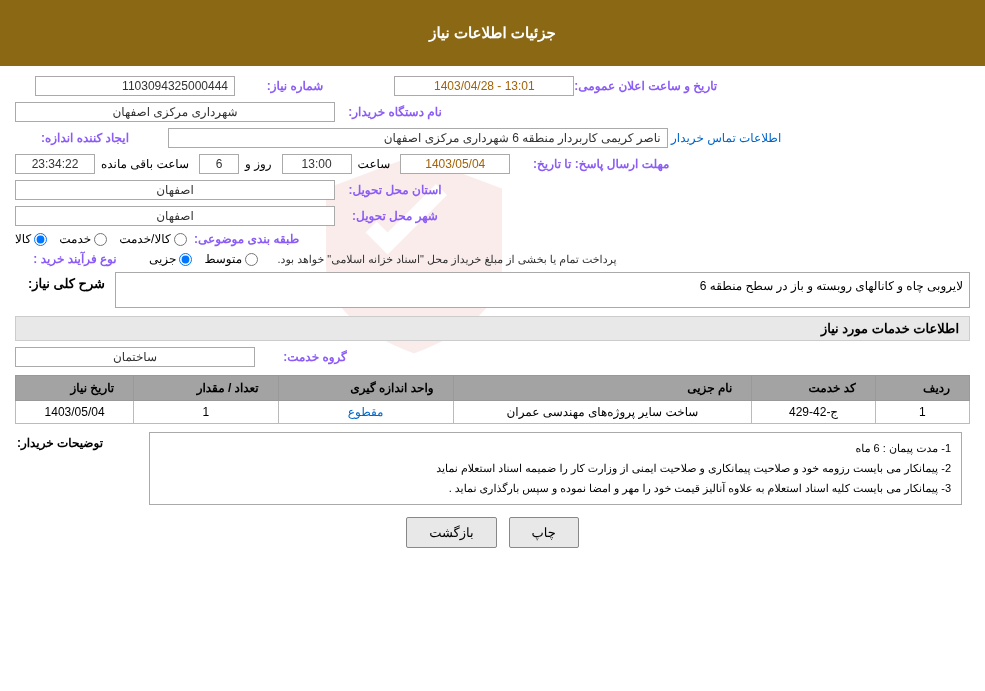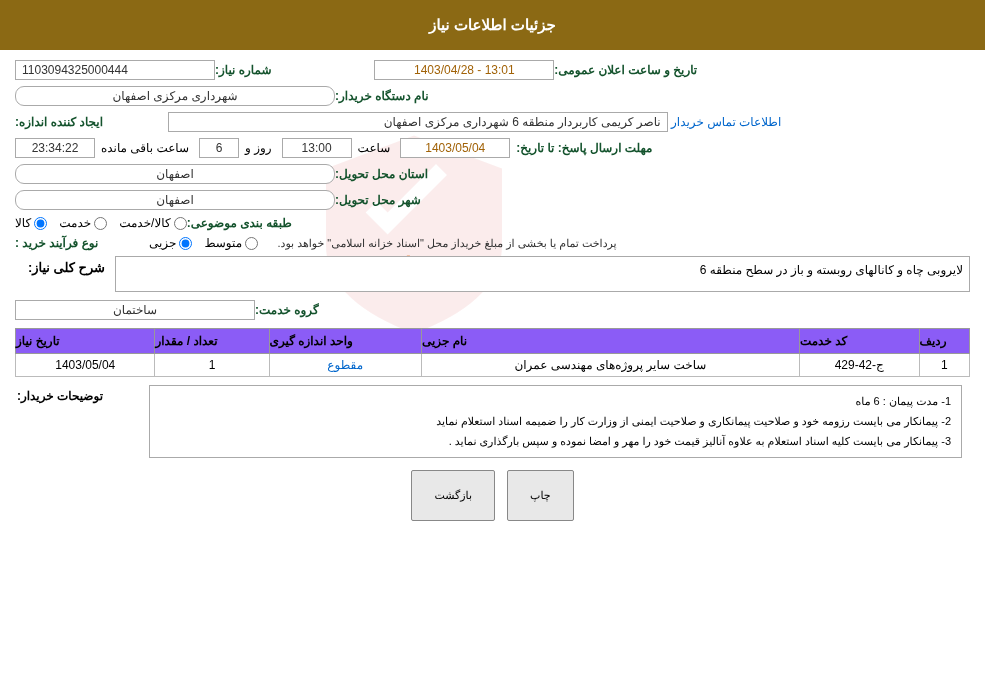--- a/index.html
+++ b/index.html
@@ -12,53 +12,52 @@
     .page-wrapper {
       width: 985px;
       min-height: 691px;
       background: #fff;
       margin: 0 auto;
     }
     .header-bar {
       background: #8B6914;
       color: #fff;
       text-align: center;
-      padding: 16px 10px;
+      padding: 24px 10px;
       font-size: 15px;
       font-weight: bold;
     }
     .content-area {
       padding: 10px 15px;
     }
     .row {
       display: flex;
       align-items: center;
       margin-bottom: 6px;
       justify-content: flex-end;
     }
     .row:last-child { margin-bottom: 0; }
     .label {
-      color: #14532d;
+      color: #8b5cf6;
       font-weight: bold;
       white-space: nowrap;
       margin-right: 6px;
       min-width: 120px;
-      text-align: left;
+      text-align: center;
     }
     .value-box {
       border: 1px solid #aaa;
       padding: 2px 6px;
       min-width: 180px;
       background: #fff;
       text-align: right;
       color: #333;
     }
     .wide-value {
       min-width: 320px;
-      border-radius: 9px;
     }
     .full-value {
       min-width: 500px;
     }
     .date-value {
       min-width: 180px;
       color: #a16207;
       direction: ltr;
       text-align: center;
     }
@@ -119,42 +118,42 @@
     }
     .table-container {
       margin: 8px 0;
     }
     table {
       width: 100%;
       border-collapse: collapse;
       font-size: 12px;
     }
     th {
-      background: #8b5cf6;
+      background: #a3a3a3;
       border: 1px solid #999;
-      padding: 5px 0;
-      text-align: left;
+      padding: 5px 19px;
+      text-align: right;
       font-weight: bold;
     }
     td {
       border: 1px solid #bbb;
       padding: 4px 8px;
       text-align: center;
     }
     td.blue-text { color: #0066cc; }
     .button-row {
       display: flex;
       justify-content: center;
       gap: 12px;
       margin-top: 12px;
       margin-bottom: 8px;
     }
     .btn {
-      padding: 18px 22px;
-      font-size: 11px;
+      padding: 7px 22px;
+      font-size: 13px;
       cursor: pointer;
       border: 1px solid #888;
       background: #e8e8e8;
       border-radius: 2px;
     }
     .notes-box {
       border: 1px solid #aaa;
       padding: 6px 10px;
       background: #fff;
       font-size: 11px;
@@ -195,21 +194,21 @@
       <div style="position:absolute; left:38%; top:41%; color:#e87020; font-size:22px; font-weight:bold; opacity:0.35; font-style:italic;">Col</div>
     </div>
 
     <div style="position:relative; z-index:1;">
 
     <div class="row">
       <span class="label">تاریخ و ساعت اعلان عمومی:</span>
       <span class="value-box date-value">1403/04/28 - 13:01</span>
       &nbsp;&nbsp;&nbsp;&nbsp;&nbsp;&nbsp;&nbsp;&nbsp;&nbsp;&nbsp;
       <span class="label">شماره نیاز:</span>
-      <span class="value-box" style="min-width:200px; direction:ltr; text-align:left;">1103094325000444</span>
+      <span class="value-box" style="min-width:200px; direction:ltr; text-align:right;margin-left:20px;">1103094325000444</span>
     </div>
 
     <div class="row">
       <span class="label">نام دستگاه خریدار:</span>
       <span class="value-box wide-value" style="color:#333; min-width:320px; text-align:center;">شهرداری مرکزی اصفهان</span>
     </div>
 
     <div class="row">
       <a class="link-text">اطلاعات تماس خریدار</a>
       &nbsp;
@@ -273,20 +272,21 @@
       <span class="label">نوع فرآیند خرید :</span>
     </div>
 
     <div style="display:flex; align-items:flex-start; margin-bottom:8px; justify-content:flex-end;">
       <div style="flex:1; ">
         <div class="textarea-box" style="min-height:36px; line-height:1.6;">لایروبی چاه و کانالهای روبسته و باز در سطح منطقه 6</div>
       </div>
       <span class="section-title" style="min-width:100px; background:transparent; border:none; font-weight:bold; padding-top:4px;">شرح کلی نیاز:</span>
     </div>
 
+    <div class="divider-title">اطلاعات خدمات مورد نیاز</div>
 
     <div class="row">
       <span class="label">گروه خدمت:</span>
       <span class="value-box" style="min-width:240px; text-align:center;">ساختمان</span>
     </div>
 
     <div class="table-container">
       <table>
         <thead>
           <tr>

